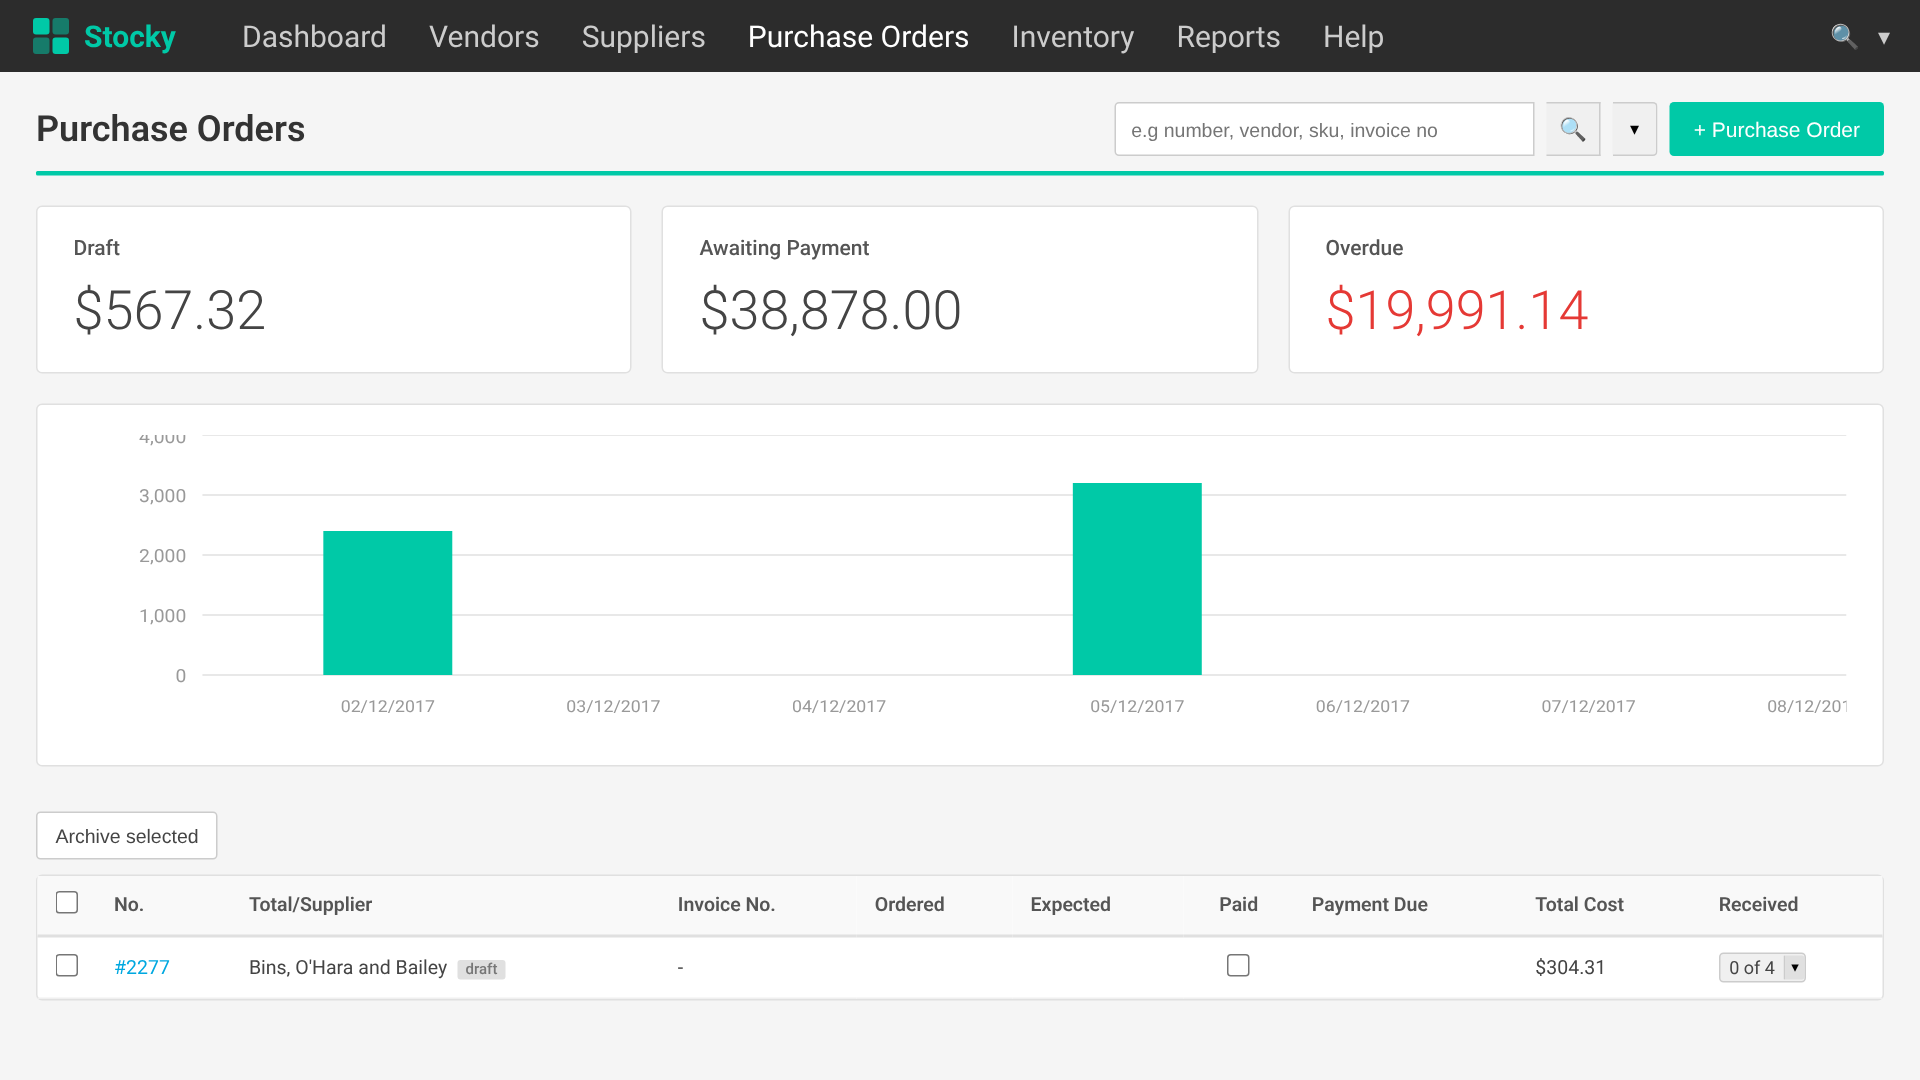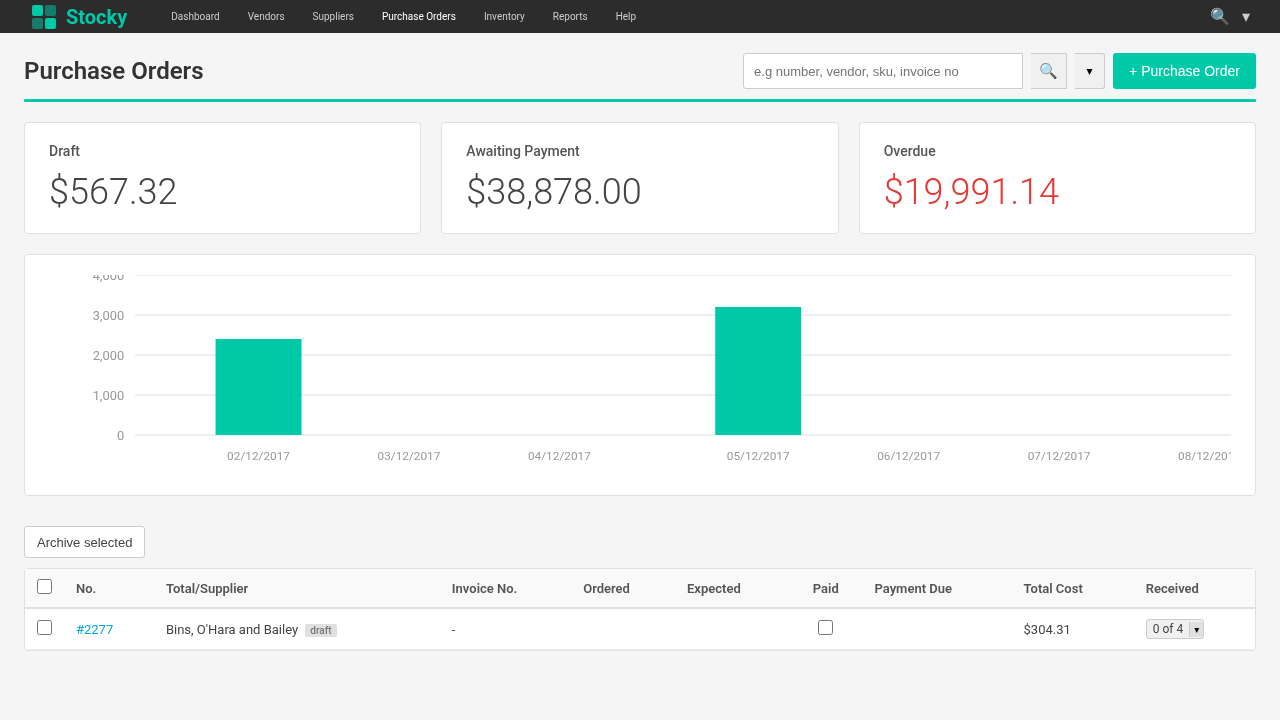--- a/index.html
+++ b/index.html
@@ -3,22 +3,22 @@
   <meta charset="utf-8">
   <style>
     * { box-sizing: border-box; margin: 0; padding: 0; }
     body { font-family: -apple-system, BlinkMacSystemFont, 'Segoe UI', Roboto, sans-serif; background: #f5f5f5; color: #333; font-size: 14px; }
 
     
     .navbar {
       background: #2c2c2c;
       display: flex;
       align-items: center;
-      padding: 0 30px;
-      height: 33px;
+      padding: 0 20px;
+      height: 48px;
       gap: 0;
     }
     .navbar-logo {
       display: flex;
       align-items: center;
       gap: 8px;
       margin-right: 30px;
     }
     .logo-icon {
       width: 28px; height: 28px;
@@ -33,21 +33,21 @@
       align-items: center;
       gap: 0;
       flex: 1;
     }
     .nav-link {
       color: #ccc;
       padding: 0 14px;
       height: 48px;
       display: flex;
       align-items: center;
-      font-size: 10px;
+      font-size: 20px;
       cursor: pointer;
       text-decoration: none;
       text-align: center;
     }
     .nav-right {
       display: flex;
       align-items: center;
       gap: 12px;
     }
     .nav-search-icon, .nav-dropdown-icon {

